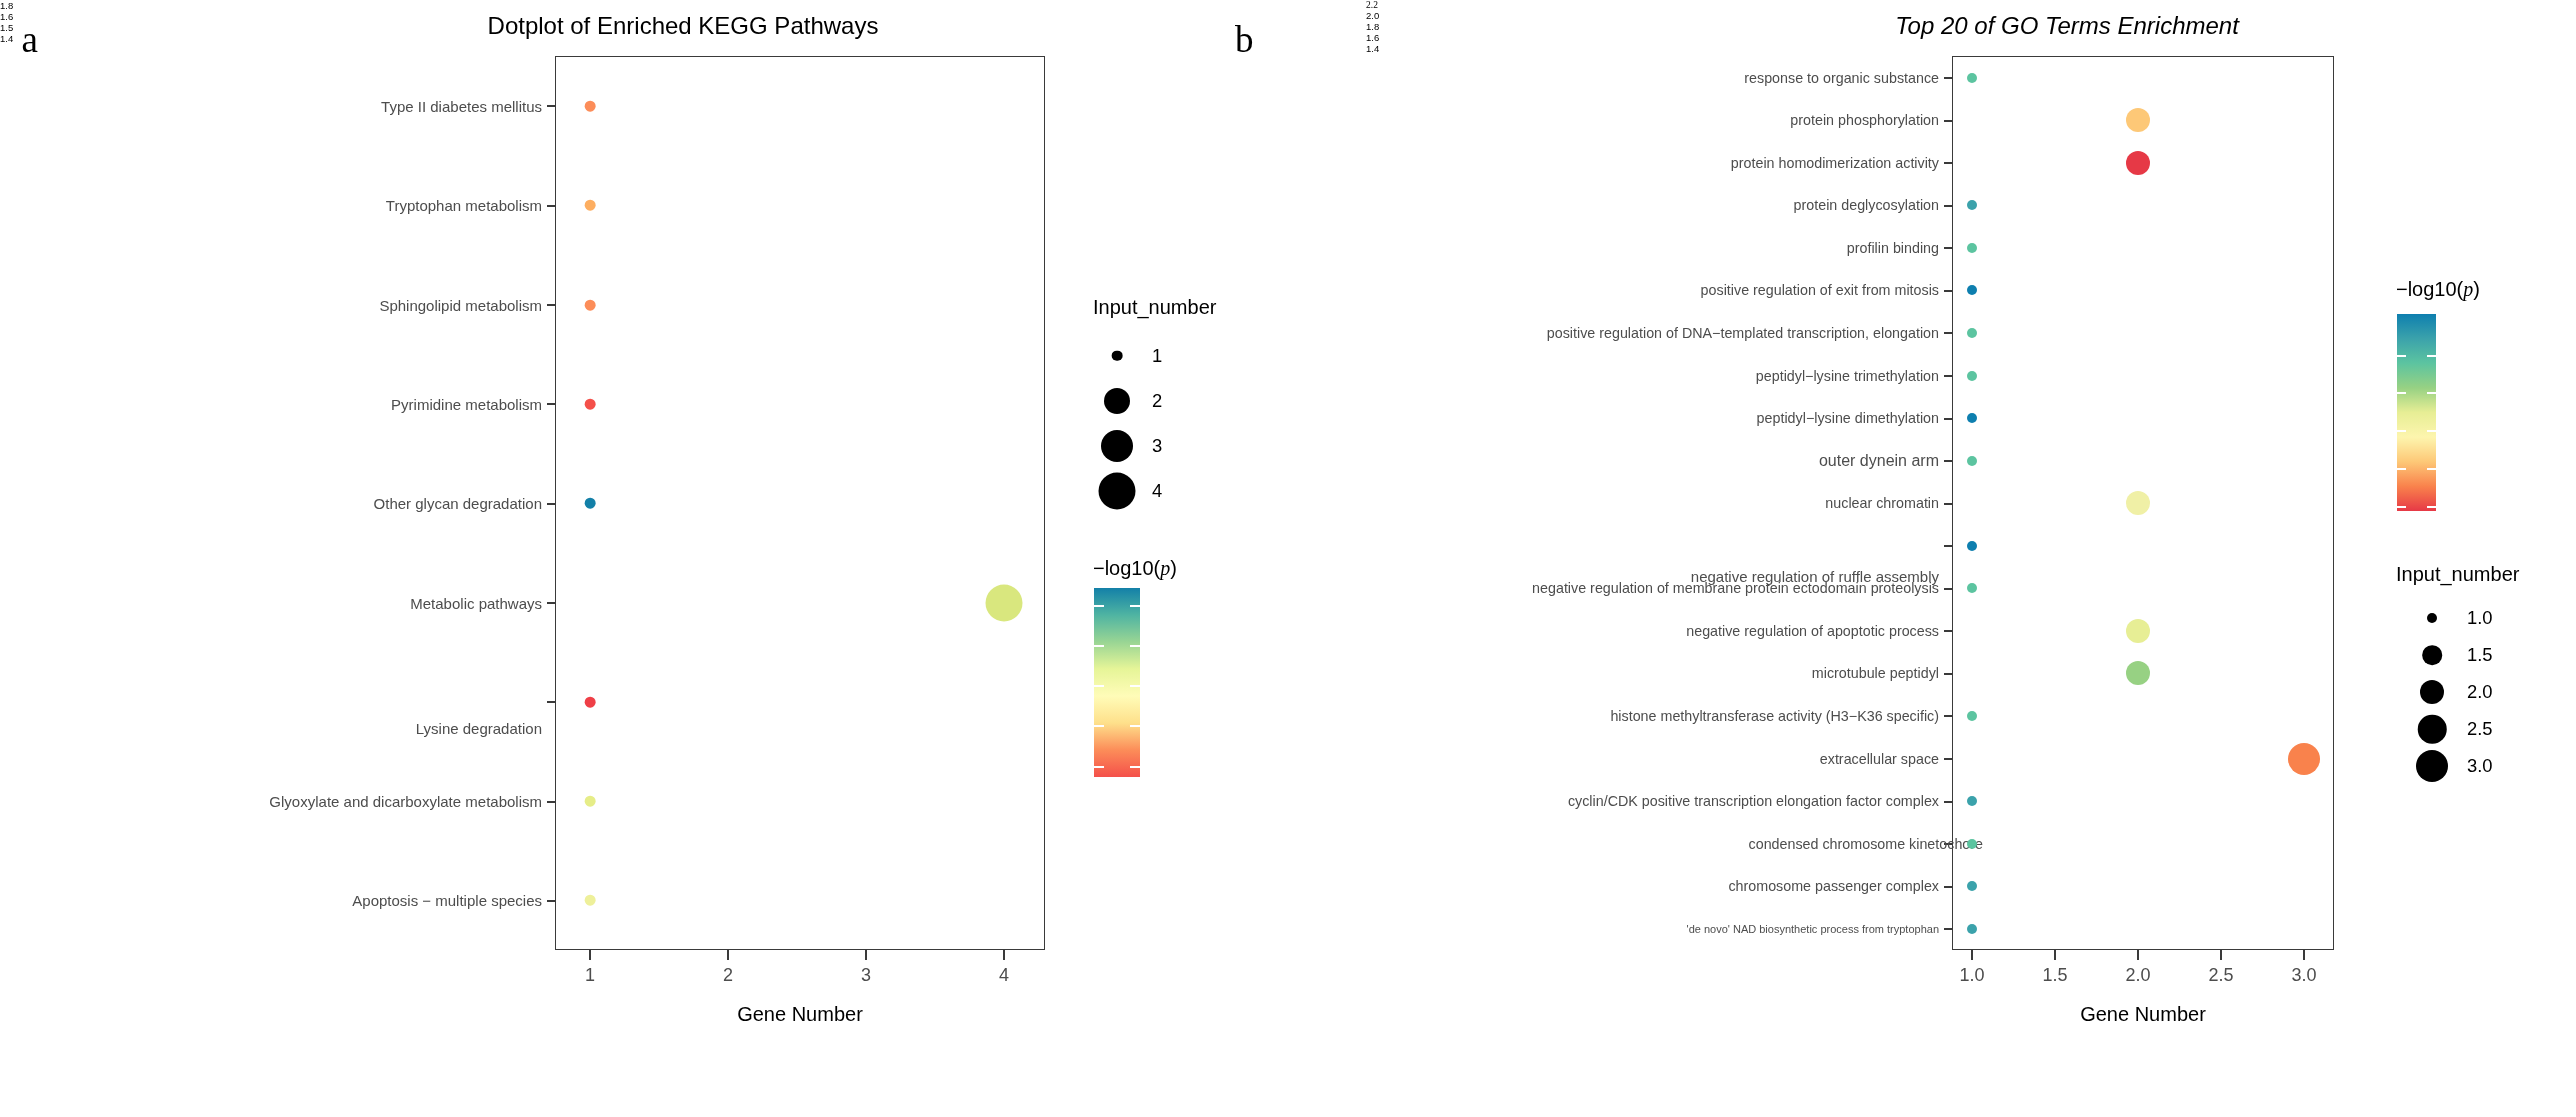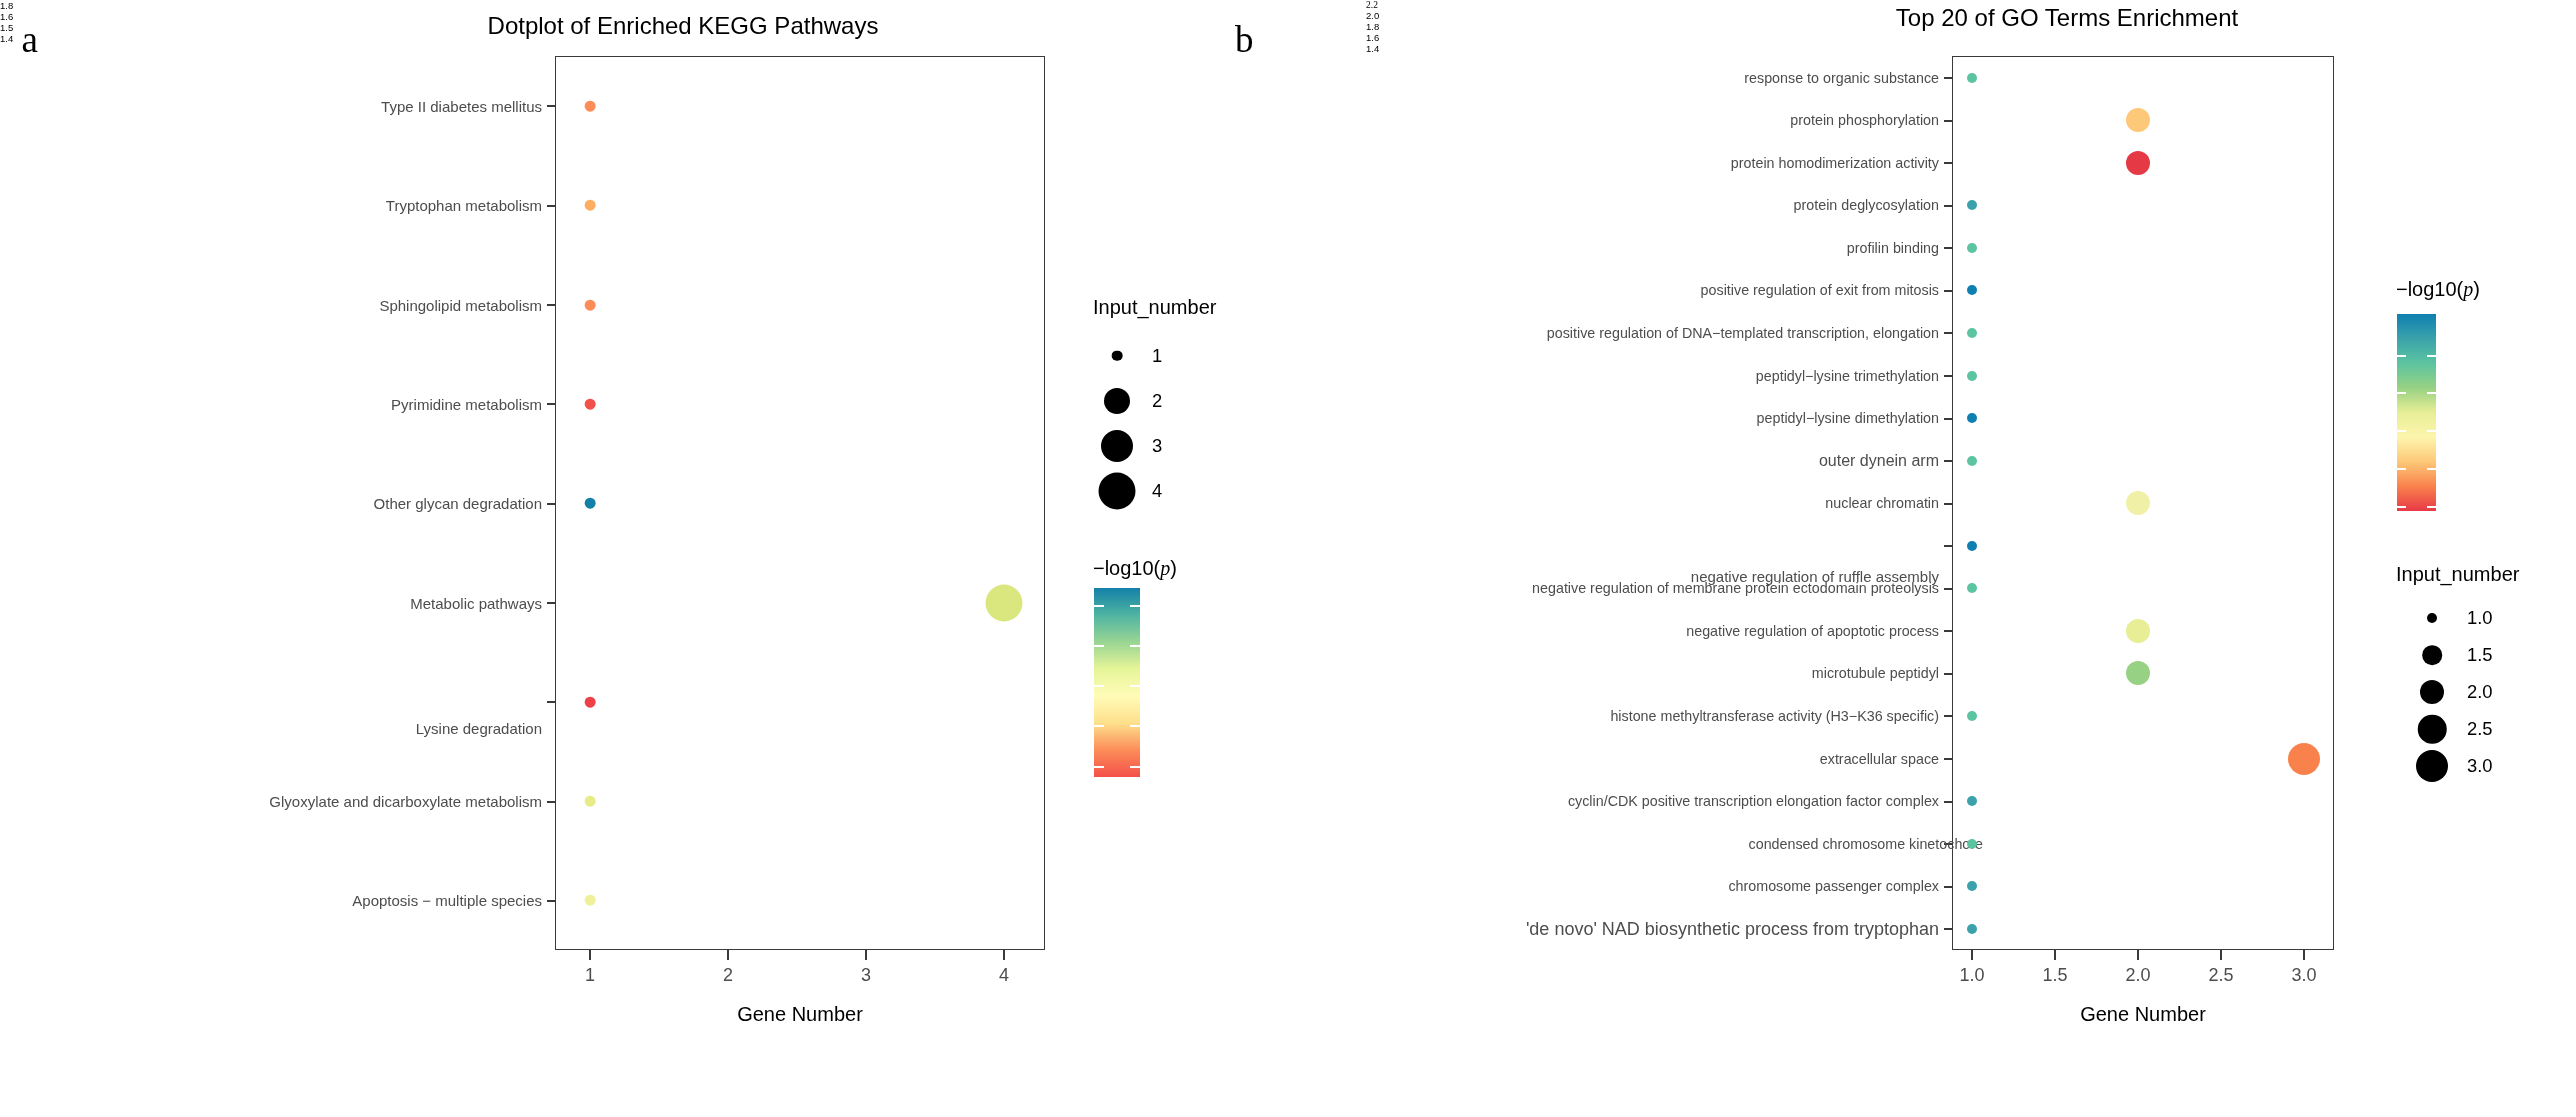--- a/index.html
+++ b/index.html
@@ -155,21 +155,21 @@
       <div class="cb-label" style="left: 1156px; top: 686px;">1.6</div>
       <div class="cb-label" style="left: 1156px; top: 726px;">1.5</div>
       <div class="cb-label" style="left: 1156px; top: 767px;">1.4</div>
     </div>
 </div>
 
 <div class="panel" id="panel-b">
 
   <div class="panel-letter" style="left:-131px;top:21.4px;">b</div>
 
-  <div class="plot-title" style="left:404px;top:4px;width:594px;">Top 20 of GO Terms Enrichment</div>
+  <div class="plot-title" style="left:404px;top:12px;width:594px;font-style:italic;">Top 20 of GO Terms Enrichment</div>
 
   <div class="plot-frame" id="b-frame" style="left:586px;top:56px;width:382px;height:894px;"></div>
 
   <div id="b-yticks">
       <div class="ytick-mark" style="left: 578px; top: 77px; width: 8.3px;"></div>
       <div class="ytick-mark" style="left: 578px; top: 120px; width: 8.3px;"></div>
       <div class="ytick-mark" style="left: 578px; top: 162px; width: 8.3px;"></div>
       <div class="ytick-mark" style="left: 578px; top: 205px; width: 8.3px;"></div>
       <div class="ytick-mark" style="left: 578px; top: 247px; width: 8.3px;"></div>
       <div class="ytick-mark" style="left: 578px; top: 290px; width: 8.3px;"></div>
@@ -203,21 +203,21 @@
       <div class="ytick-label" style="width: 1939px; left: -1366px; top: 503px; font-size: 14.3px;">nuclear chromatin</div>
       <div class="ytick-label" style="width: 1939px; left: -1366px; top: 576px; font-size: 15px;">negative regulation of ruffle assembly</div>
       <div class="ytick-label" style="width: 1939px; left: -1366px; top: 588px; font-size: 14.3px;">negative regulation of membrane protein ectodomain proteolysis</div>
       <div class="ytick-label" style="width: 1939px; left: -1366px; top: 631px; font-size: 14.3px;">negative regulation of apoptotic process</div>
       <div class="ytick-label" style="width: 1939px; left: -1366px; top: 673px; font-size: 14.3px;">microtubule peptidyl</div>
       <div class="ytick-label" style="width: 1939px; left: -1366px; top: 716px; font-size: 14.3px;">histone methyltransferase activity (H3−K36 specific)</div>
       <div class="ytick-label" style="width: 1939px; left: -1366px; top: 759px; font-size: 14.3px;">extracellular space</div>
       <div class="ytick-label" style="width: 1939px; left: -1366px; top: 801px; font-size: 14.3px;">cyclin/CDK positive transcription elongation factor complex</div>
       <div class="ytick-label" style="width: 1939px; left: -1366px; top: 844px; font-size: 14.3px; margin-left: 44px;">condensed chromosome kinetochore</div>
       <div class="ytick-label" style="width: 1939px; left: -1366px; top: 886px; font-size: 14.3px;">chromosome passenger complex</div>
-      <div class="ytick-label" style="width: 1939px; left: -1366px; top: 929px; font-size: 18px;">'de novo' NAD biosynthetic process from tryptophan</div>
+      <div class="ytick-label" style="width: 1939px; left: -1366px; top: 929px; font-size: 11px;">'de novo' NAD biosynthetic process from tryptophan</div>
     </div>
   <div id="b-xticks">
       <div class="xtick-mark" style="left: 605px; top: 950px; height: 9.5px;"></div>
       <div class="xtick-mark" style="left: 688px; top: 950px; height: 9.5px;"></div>
       <div class="xtick-mark" style="left: 771px; top: 950px; height: 9.5px;"></div>
       <div class="xtick-mark" style="left: 854px; top: 950px; height: 9.5px;"></div>
       <div class="xtick-mark" style="left: 937px; top: 950px; height: 9.5px;"></div>
     </div>
   <div id="b-xlabels">
       <div class="xtick-label" style="left: 606px; top: 966px;">1.0</div>

